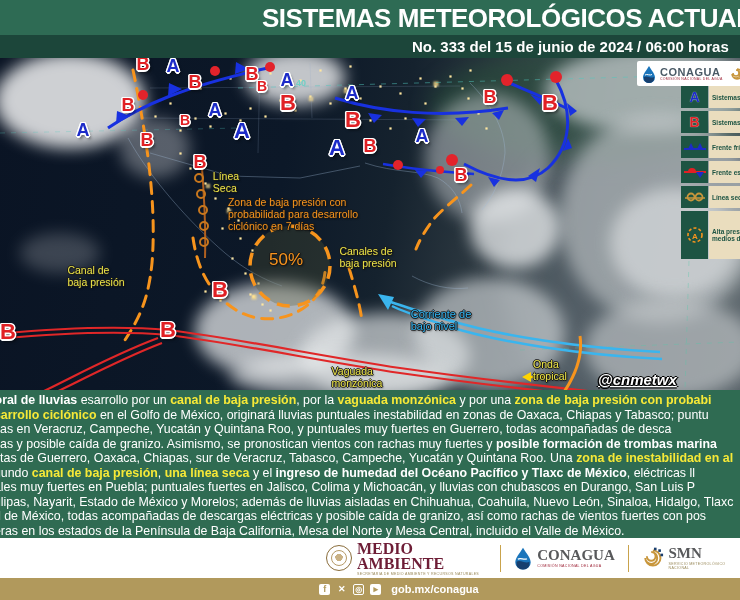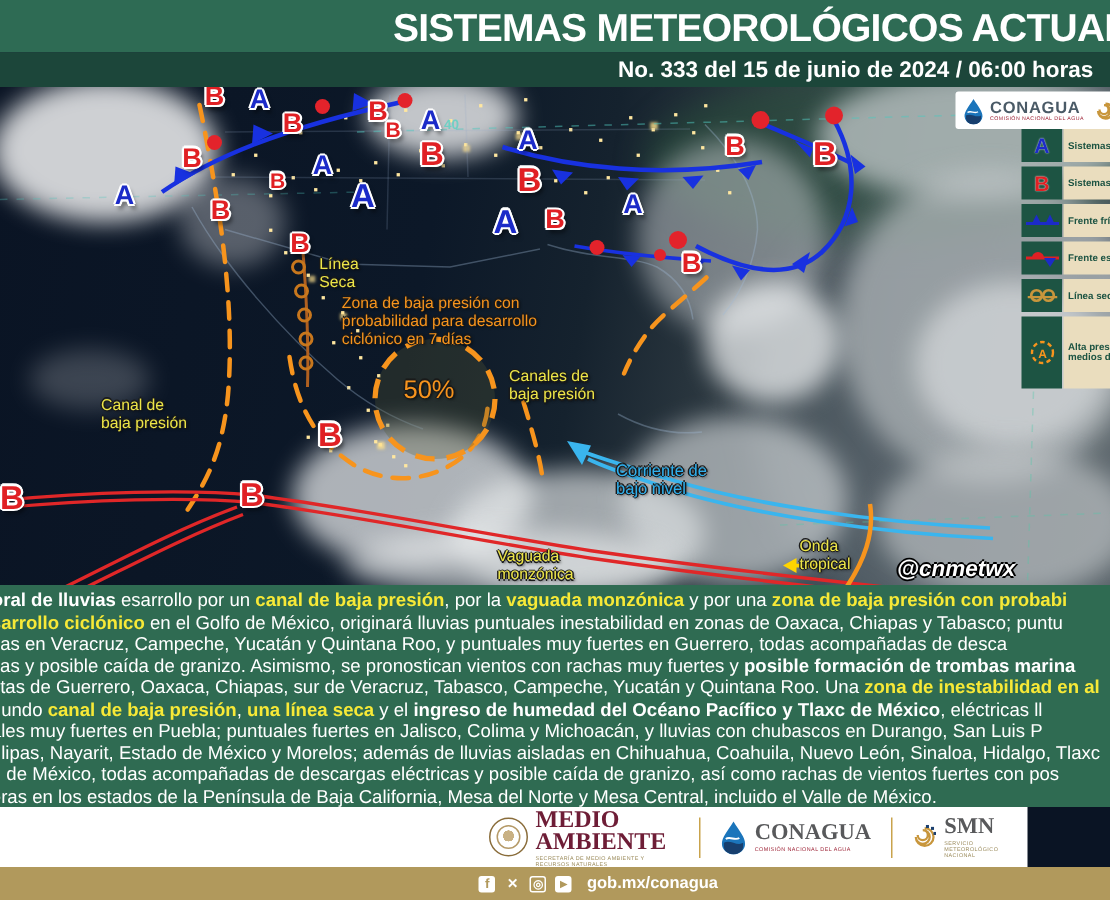--- a/index.html
+++ b/index.html
@@ -59,32 +59,32 @@
   .lg-B{color:#E02024;font-weight:bold;font-size:14px;text-shadow:0 0 1px #fff;}
 
   
   .mk{position:absolute;transform:translate(-50%,-50%);font-weight:bold;line-height:1;
       text-shadow:-1.5px 0 #fff,1.5px 0 #fff,0 -1.5px #fff,0 1.5px #fff,-1px -1px #fff,1px 1px #fff,
                   1px -1px #fff,-1px 1px #fff,2px 3px 3px rgba(0,0,0,.55);}
   .mk.A{color:#1C2BC8;} .mk.B{color:#E02024;}
   .mlabel{position:absolute;transform:translateX(-50%);text-align:left;font-weight:normal;line-height:1.12;
           white-space:nowrap;text-shadow:-1px 0 #1a1a1a,1px 0 #1a1a1a,0 -1px #1a1a1a,0 1px #1a1a1a,1px 1px 2px rgba(0,0,0,.8);}
   .watermark{position:absolute;left:598px;top:313px;color:#fff;font-size:15px;font-weight:bold;font-style:italic;
-             text-shadow:-1.5px 0 #000,1.5px 0 #000,0 -1.5px #000,0 1.5px #000;}
+             text-decoration:underline;text-shadow:-1.5px 0 #000,1.5px 0 #000,0 -1.5px #000,0 1.5px #000;}
   .grat40{position:absolute;left:296px;top:20px;color:rgba(90,210,195,.8);font-size:9px;font-weight:bold;}
 
   
   .forecast{position:absolute;left:0;top:390px;width:740px;height:148px;background:#2F6B52;overflow:hidden;color:#fff;}
   .fc-inner{position:absolute;left:-13px;top:3px;width:820px;}
   .fc-line{white-space:nowrap;font-size:12.4px;line-height:14.55px;}
   .fc-line .by{color:#F7E937;font-weight:bold;}
   .fc-line .bw{color:#fff;font-weight:bold;}
 
   
-  .footer{position:absolute;left:0;top:538px;width:685px;height:40px;background:#fff;display:flex;
+  .footer{position:absolute;left:0;top:538px;width:740px;height:40px;background:#fff;display:flex;
           align-items:center;overflow:hidden;}
   .ft-wrap{display:flex;align-items:center;gap:13px;margin-left:326px;}
   .ft-div{width:1px;height:27px;background:#C9A34C;flex:none;}
   .agency{display:flex;align-items:center;gap:5px;}
   .ag-texts{display:flex;flex-direction:column;}
   .ag-name{font-family:"Liberation Serif",serif;font-weight:bold;color:#58595B;font-size:15px;line-height:15px;}
   .ag-name.ma{color:#6E1D36;font-size:16px;}
   .ag-tag{font-size:3.6px;color:#9a8a5a;letter-spacing:.3px;margin-top:1px;}
   .ag-tag.red{color:#9d2235;}
   .seal{width:26px;height:26px;border-radius:50%;border:1.5px solid #8a6d3b;position:relative;flex:none;}

